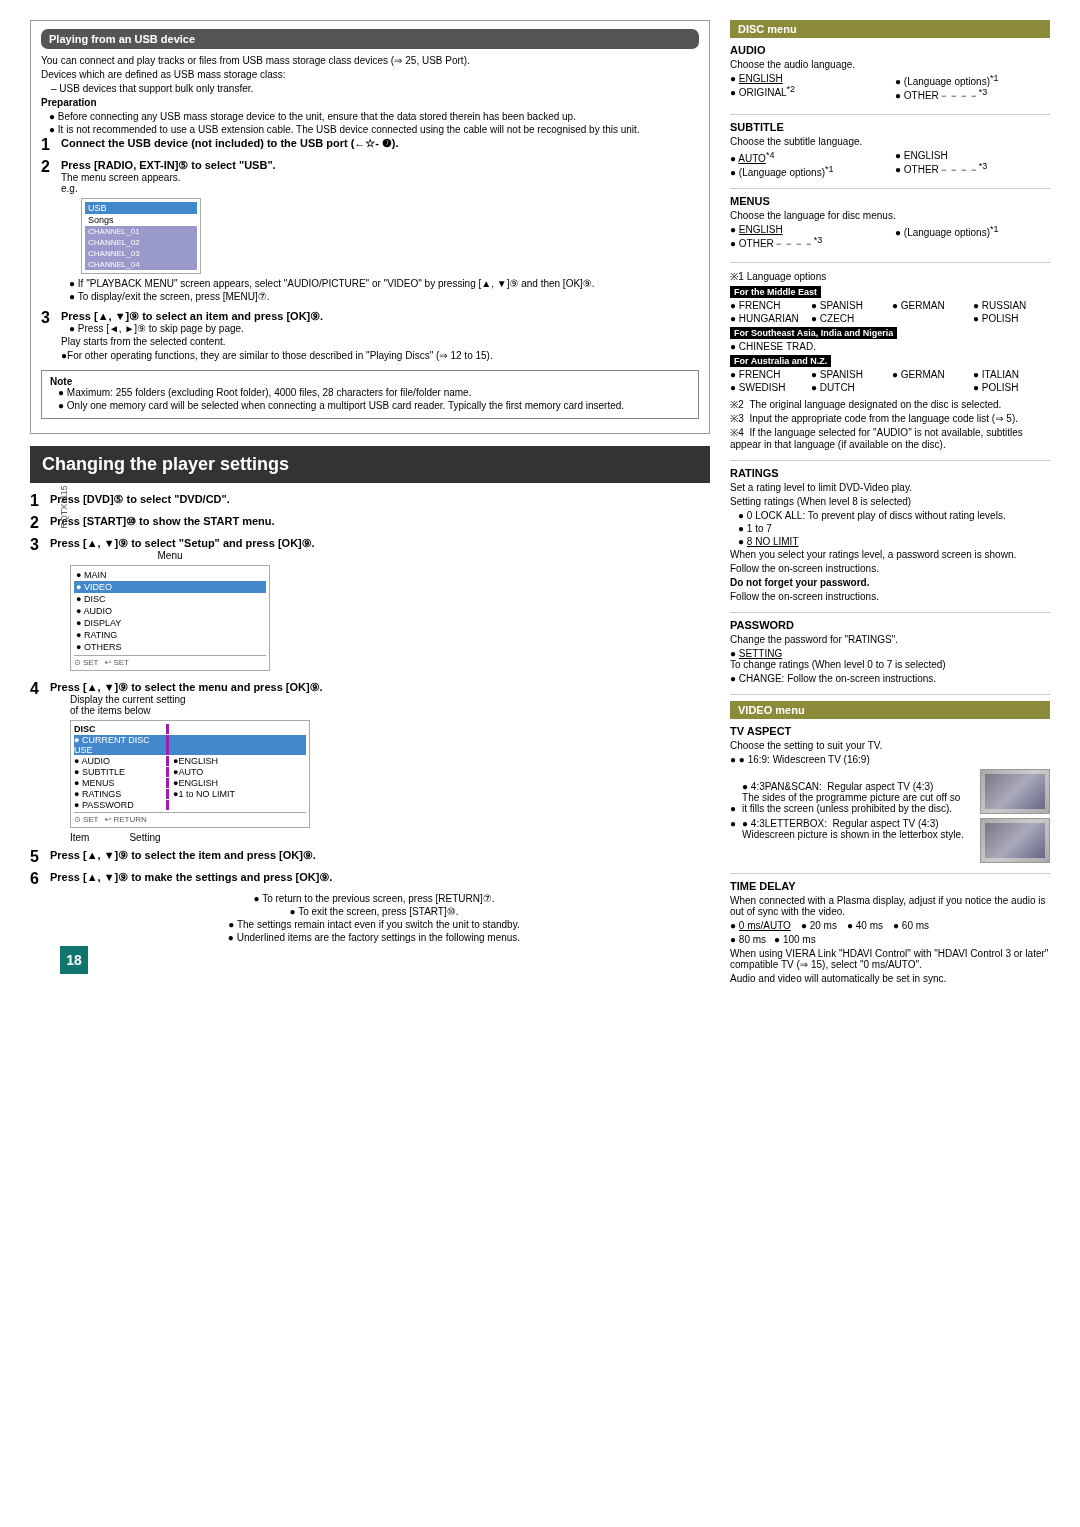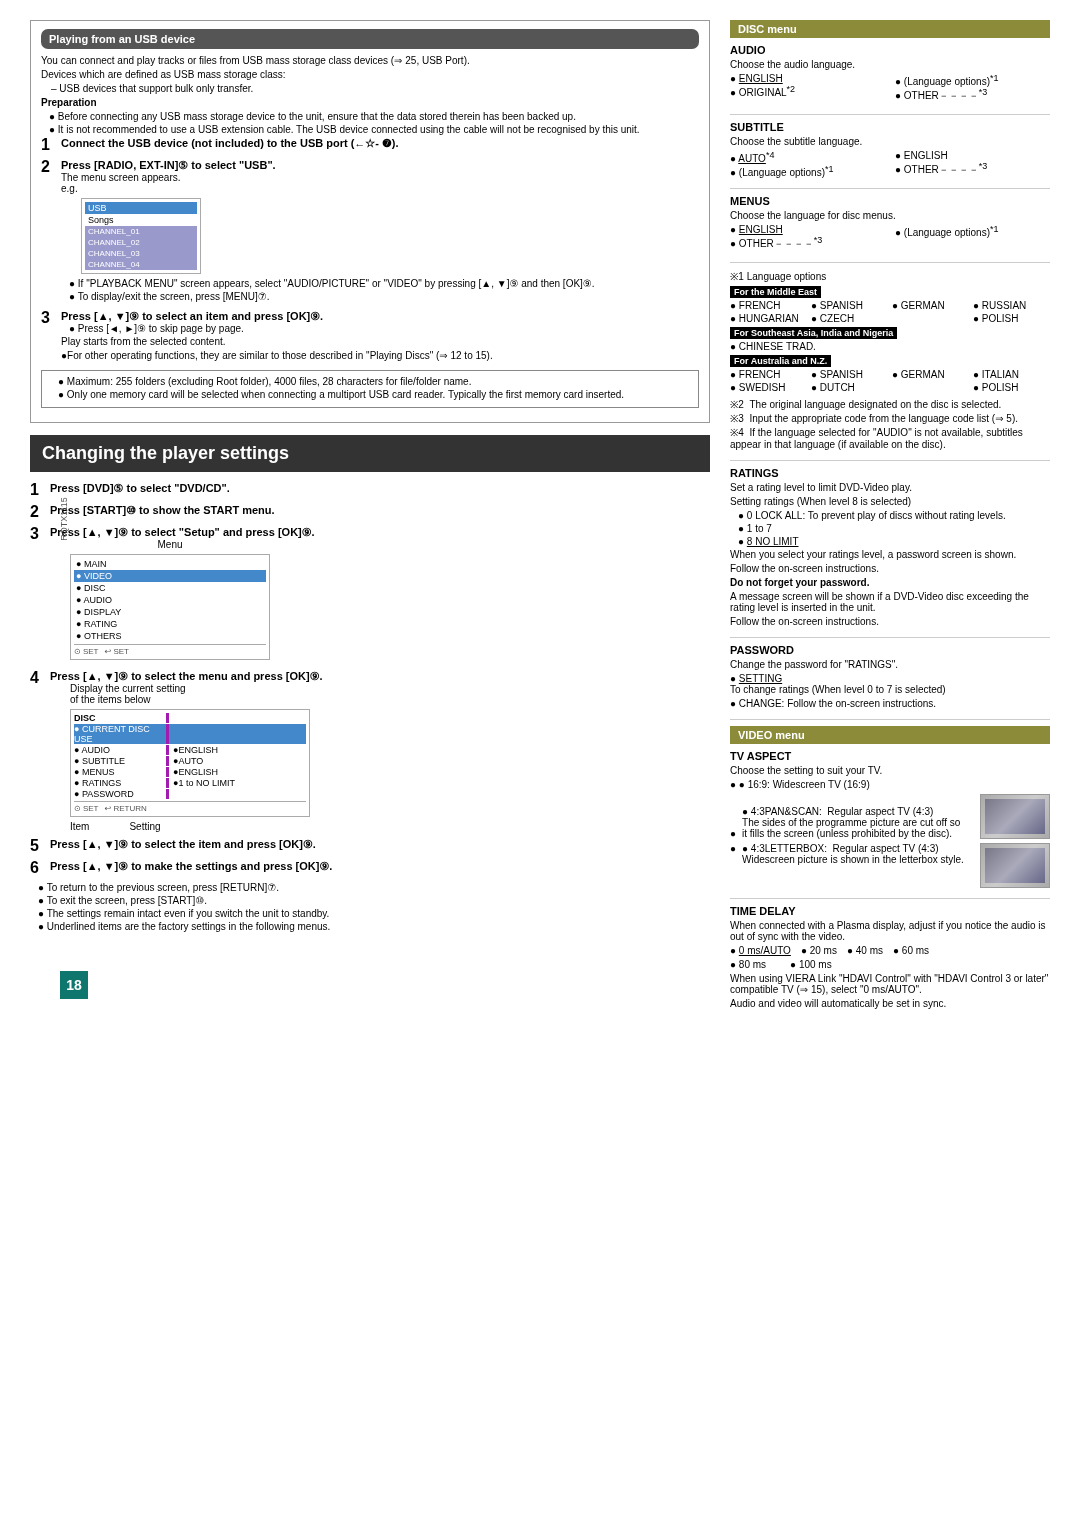--- a/index.html
+++ b/index.html
@@ -310,20 +310,21 @@
             <b>Press [▲, ▼]⑨ to select an item and press [OK]⑨.</b>
             <ul class="bullet-list small">
               <li>Press [◄, ►]⑨ to skip page by page.</li>
             </ul>
             <p class="small">Play starts from the selected content.</p>
             <p class="small">●For other operating functions, they are similar to those described in "Playing Discs" (⇒ 12 to 15).</p>
           </div>
         </div>
 
         <div class="note-box">
+          <div class="note-title">Note</div>
           <ul class="bullet-list small">
             <li>Maximum: 255 folders (excluding Root folder), 4000 files, 28 characters for file/folder name.</li>
             <li>Only one memory card will be selected when connecting a multiport USB card reader. Typically the first memory card inserted.</li>
           </ul>
         </div>
       </div>
 
       <div class="big-section">Changing the player settings</div>
 
       <div>
@@ -418,21 +419,21 @@
           </div>
         </div>
 
         <div class="step">
           <div class="step-num">6</div>
           <div class="step-content">
             <b>Press [▲, ▼]⑨ to make the settings and press [OK]⑨.</b>
           </div>
         </div>
 
-        <ul class="bullet-list small" style="margin-top:6px;">
+        <ul class="bullet-list small" style="margin-top:6px;text-align:center;">
           <li>To return to the previous screen, press [RETURN]⑦.</li>
           <li>To exit the screen, press [START]⑩.</li>
           <li>The settings remain intact even if you switch the unit to standby.</li>
           <li>Underlined items are the factory settings in the following menus.</li>
         </ul>
       </div>
     </div>
 
     <div class="right-col">
 
@@ -538,21 +539,20 @@
         <p class="small">Set a rating level to limit DVD-Video play.</p>
         <p class="small">Setting ratings (When level 8 is selected)</p>
         <ul class="bullet-list small">
           <li>0 LOCK ALL: To prevent play of discs without rating levels.</li>
           <li>1 to 7</li>
           <li><span class="underline-text">8 NO LIMIT</span></li>
         </ul>
         <p class="small">When you select your ratings level, a password screen is shown.</p>
         <p class="small">Follow the on-screen instructions.</p>
         <p class="small bold">Do not forget your password.</p>
-        <p class="small">A message screen will be shown if a DVD-Video disc exceeding the rating level is inserted in the unit.</p>
         <p class="small">Follow the on-screen instructions.</p>
       </div>
       <div class="separator"></div>
 
       <div class="right-section">
         <div class="right-sub-title">PASSWORD</div>
         <p class="small">Change the password for "RATINGS".</p>
         <div class="small">● <span class="underline-text">SETTING</span></div>
         <p class="small">To change ratings (When level 0 to 7 is selected)</p>
         <div class="small">● CHANGE: Follow the on-screen instructions.</div>
@@ -580,21 +580,21 @@
 
       <div class="right-section">
         <div class="right-sub-title">TIME DELAY</div>
         <p class="small">When connected with a Plasma display, adjust if you notice the audio is out of sync with the video.</p>
         <div class="small" style="display:flex;gap:10px;flex-wrap:wrap;margin:3px 0;">
           <span>● <span class="underline-text">0 ms/AUTO</span></span>
           <span>● 20 ms</span>
           <span>● 40 ms</span>
           <span>● 60 ms</span>
         </div>
-        <div class="small" style="display:flex;gap:24px;flex-wrap:wrap;margin-bottom:3px;">
+        <div class="small" style="display:flex;gap:8px;flex-wrap:wrap;margin-bottom:3px;">
           <span>● 80 ms</span>
           <span>● 100 ms</span>
         </div>
         <p class="small">When using VIERA Link "HDAVI Control" with "HDAVI Control 3 or later" compatible TV (⇒ 15), select "0 ms/AUTO".</p>
         <p class="small">Audio and video will automatically be set in sync.</p>
       </div>
 
     </div>
   </div>
 

